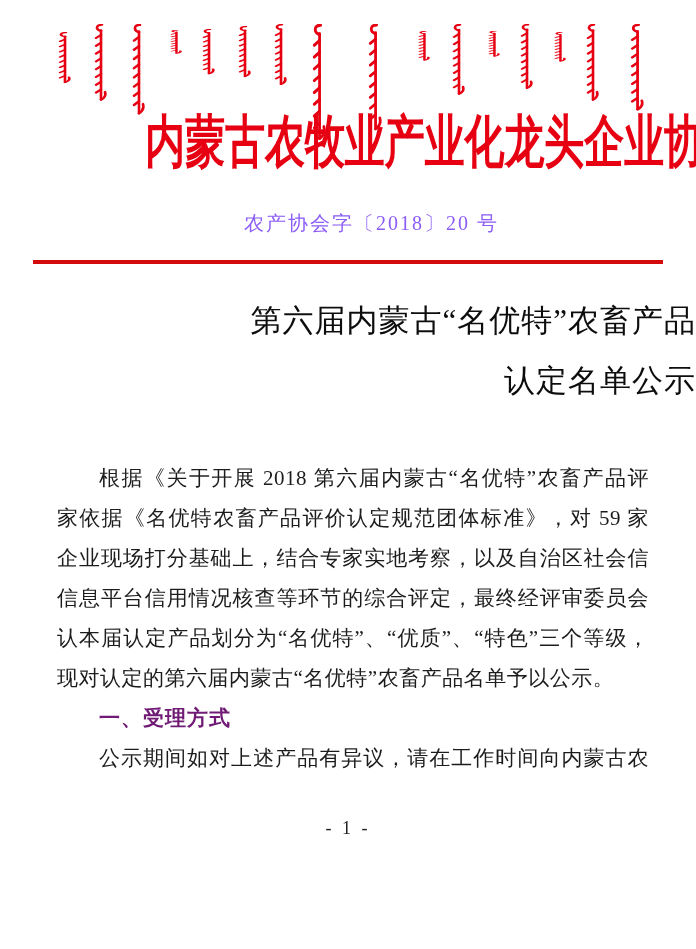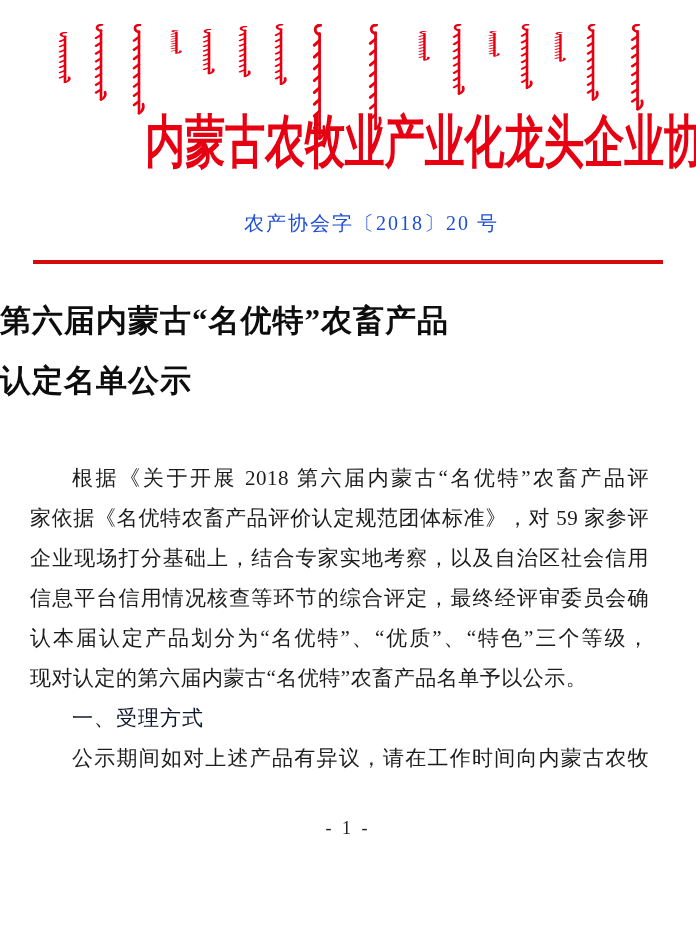--- a/index.html
+++ b/index.html
@@ -43,64 +43,64 @@
     transform-origin: 50% 50%;
     font-family: "Liberation Serif", "DejaVu Serif", serif;
   }
 
   
   .docnum {
     margin-top: 31px;
     text-align: center;
     font-size: 20px;
     letter-spacing: 2px;
-    color: #1d4ed8;
+    color: #8b5cf6;
     padding-left: 47px;
   }
 
   
   .rule {
     margin: 23px 33px 0 33px;
     height: 4px;
     background: #d30b0b;
   }
 
   
   .h1 {
     margin-top: 37px;
-    text-align: left;
+    text-align: right;
     font-size: 31px;
     line-height: 40px;
-    font-weight: 700;
+    font-weight: 400;
     color: #0d0d0d;
     letter-spacing: 1px;
   }
   .h2 { margin-top: 20px; }
 
   
   .bodytext {
-    margin: 57px 47px 0 30px;
+    margin: 57px 47px 0 57px;
     font-size: 21px;
     color: #1c1c1c;
   }
   .bline {
     height: 40px;
     line-height: 40px;
     overflow: hidden;
     text-align: justify;
     text-align-last: justify;
     letter-spacing: 0.5px;
   }
   .bline.endline { text-align-last: left; }
   .bline.indent { text-indent: 2em; }
   .bline.heading {
-    font-weight: 400;
+    font-weight: 700;
     text-align-last: left;
     letter-spacing: 1px;
-    color: #0f172a;
+    color: #701a75;
   }
 
   
   .pagenum {
     margin-top: 40px;
     text-align: center;
     font-size: 18px;
     letter-spacing: 3px;
     color: #222;
   }

